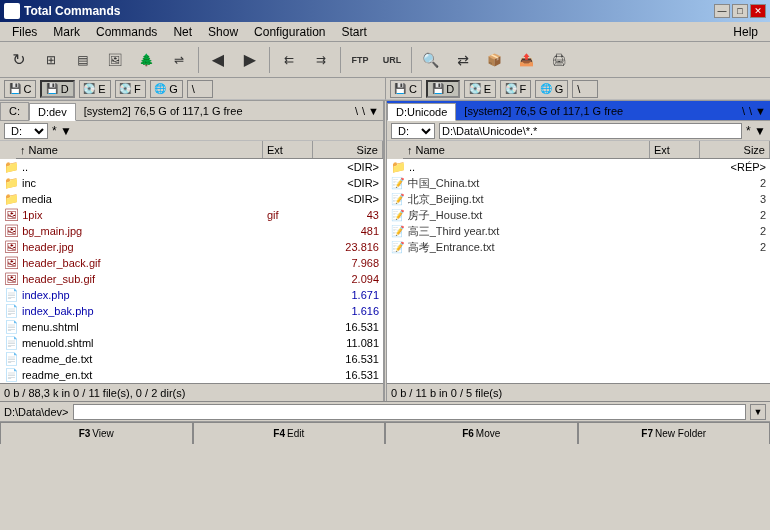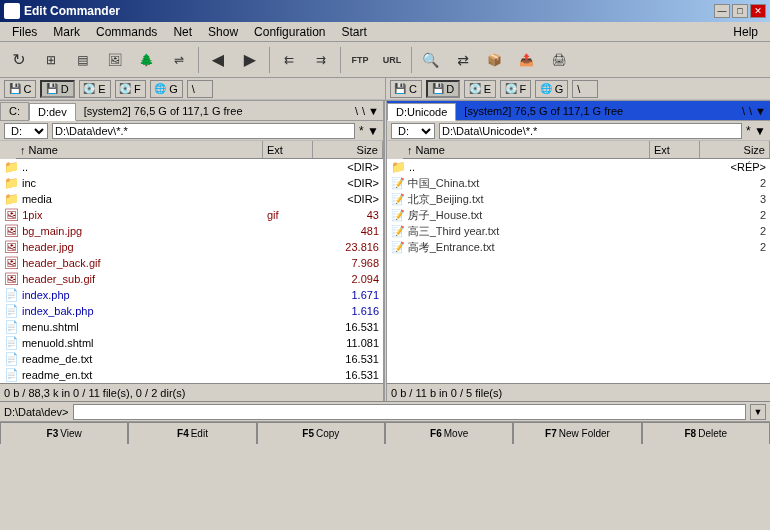--- a/index.html
+++ b/index.html
@@ -314,21 +314,21 @@
     
     .unicode-file { color: #333; }
     .unicode-icon { color: #555; font-size: 11px; }
   </style>
 </head>
 <body>
 
 <div class="title-bar">
   <div class="title-bar-left">
     <div class="title-bar-icon">🗂</div>
-    <span class="title-bar-text">Edit Commander</span>
+    <span class="title-bar-text">Total Commands</span>
   </div>
   <div class="title-bar-buttons">
     <div class="title-btn">—</div>
     <div class="title-btn">□</div>
     <div class="title-btn" style="background:#c00;color:white;">✕</div>
   </div>
 </div>
 
 <div class="menu-bar">
   <div class="menu-bar-left">
@@ -400,21 +400,20 @@
         <span style="font-size:11px; margin-left:8px; flex:1;">[system2] 76,5 G of 117,1 G free</span>
         <span style="font-size:11px; margin-right:4px;">\</span>
         <span style="font-size:11px; margin-right:4px; cursor:pointer;">\ ▼</span>
       </div>
 
       <div class="path-bar">
         <select class="drive-dropdown">
           <option>D:</option>
           <option>C:</option>
         </select>
-        <input class="path-input" type="text" value="D:\Data\dev\*.*" style="">
         <span class="path-star">* ▼</span>
       </div>
 
       <div class="file-header">
         <div class="file-header-col name">↑ Name</div>
         <div class="file-header-col ext">Ext</div>
         <div class="file-header-col size">Size</div>
       </div>
 
       <div class="file-list">
@@ -572,30 +571,22 @@
   <div class="fkeys-bar">
     <div class="fkey">
       <span class="fkey-num">F3</span>
       <span class="fkey-label">View</span>
     </div>
     <div class="fkey">
       <span class="fkey-num">F4</span>
       <span class="fkey-label">Edit</span>
     </div>
     <div class="fkey">
-      <span class="fkey-num">F5</span>
-      <span class="fkey-label">Copy</span>
-    </div>
-    <div class="fkey">
       <span class="fkey-num">F6</span>
       <span class="fkey-label">Move</span>
     </div>
     <div class="fkey">
       <span class="fkey-num">F7</span>
       <span class="fkey-label">New Folder</span>
     </div>
-    <div class="fkey">
-      <span class="fkey-num">F8</span>
-      <span class="fkey-label">Delete</span>
-    </div>
   </div>
 
 </div>
 
 </body></html>

